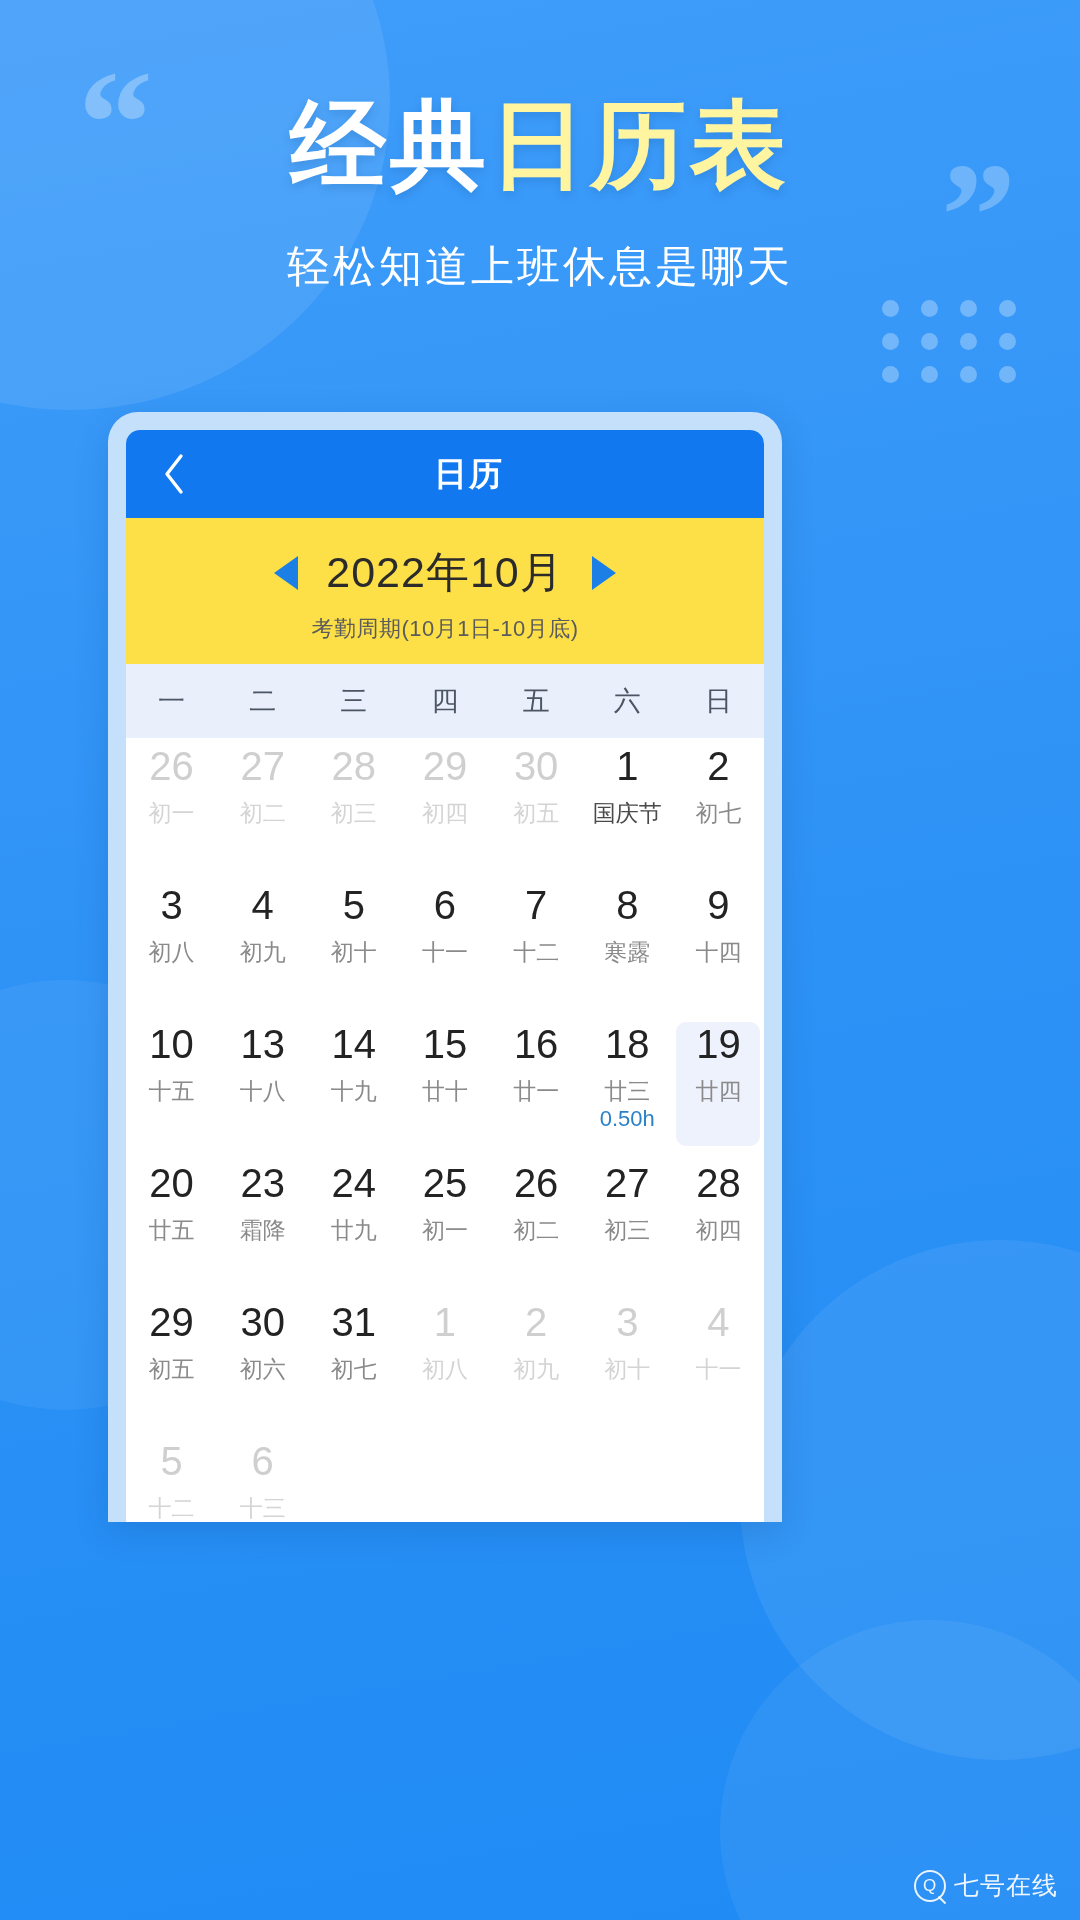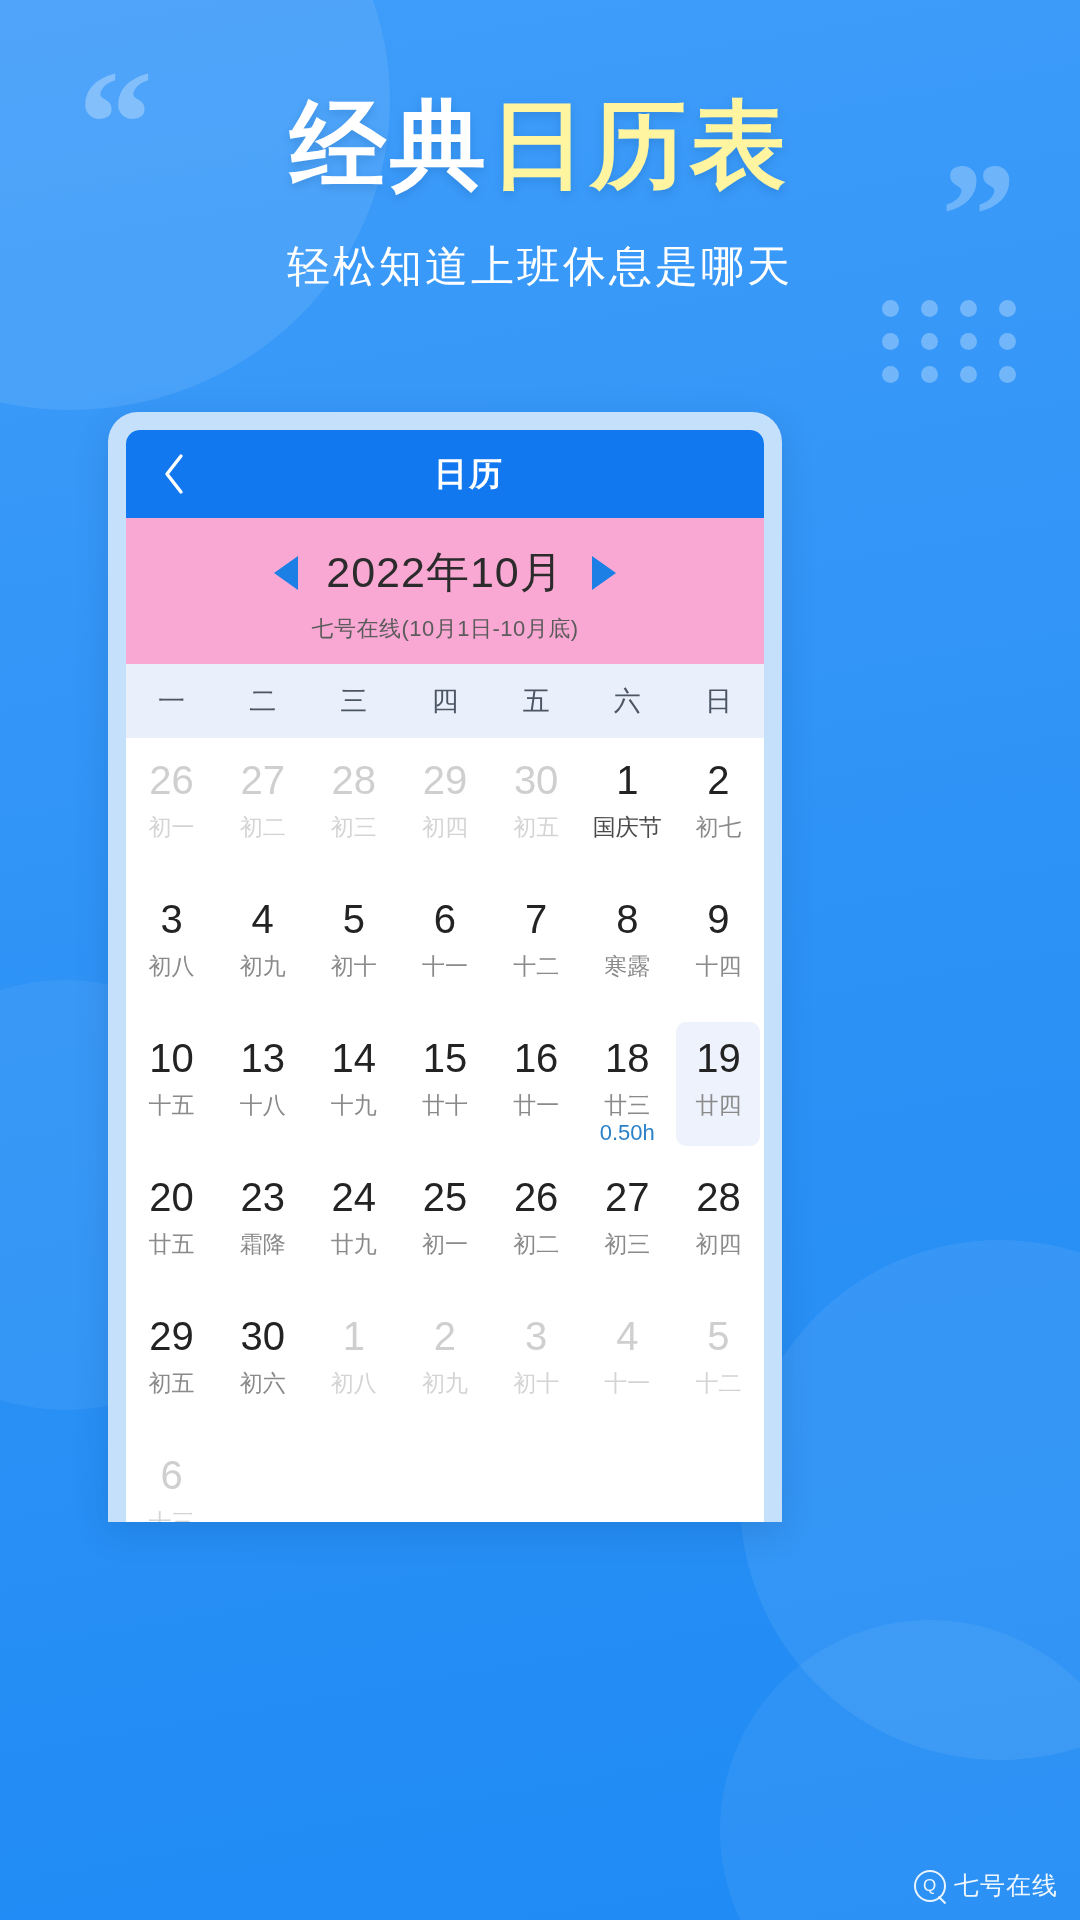--- a/index.html
+++ b/index.html
@@ -173,21 +173,21 @@
     text-align: center;
     color: #ffffff;
     font-size: 33px;
     font-weight: 700;
     letter-spacing: 2px;
     margin-left: 48px;
   }
 
   
   .month-nav {
-    background: #f9a8d4;
+    background: #fde047;
     padding: 26px 0 20px 0;
   }
   .month-row {
     display: flex;
     align-items: center;
     justify-content: center;
     gap: 28px;
   }
   .arrow {
     width: 0;
@@ -236,21 +236,21 @@
     grid-template-columns: repeat(7, 1fr);
     background: #ffffff;
   }
   .cell {
     height: 139px;
     position: relative;
     display: flex;
     flex-direction: column;
     align-items: center;
     justify-content: flex-start;
-    padding-top: 22px;
+    padding-top: 8px;
     box-sizing: border-box;
     cursor: pointer;
   }
   .cell .sel-bg {
     position: absolute;
     left: 50%;
     transform: translateX(-50%);
     top: 6px;
     width: 84px;
     height: 124px;
@@ -364,21 +364,21 @@
       </div>
       <div class="appbar-title">日历</div>
     </div>
 
     <div class="month-nav">
       <div class="month-row">
         <div class="arrow arrow-left"></div>
         <div class="month-label">2022年10月</div>
         <div class="arrow arrow-right"></div>
       </div>
-      <div class="period">七号在线(10月1日-10月底)</div>
+      <div class="period">考勤周期(10月1日-10月底)</div>
     </div>
 
     <div class="weekdays">
       <div class="weekday">一</div>
       <div class="weekday">二</div>
       <div class="weekday">三</div>
       <div class="weekday">四</div>
       <div class="weekday">五</div>
       <div class="weekday">六</div>
       <div class="weekday">日</div>
@@ -500,20 +500,24 @@
           <div class="lunar">初四</div>
         </div>
         <div class="cell">
           <div class="num">29</div>
           <div class="lunar">初五</div>
         </div>
         <div class="cell">
           <div class="num">30</div>
           <div class="lunar">初六</div>
         </div>
+        <div class="cell">
+          <div class="num">31</div>
+          <div class="lunar">初七</div>
+        </div>
         <div class="cell muted">
           <div class="num">1</div>
           <div class="lunar">初八</div>
         </div>
         <div class="cell muted">
           <div class="num">2</div>
           <div class="lunar">初九</div>
         </div>
         <div class="cell muted">
           <div class="num">3</div>

